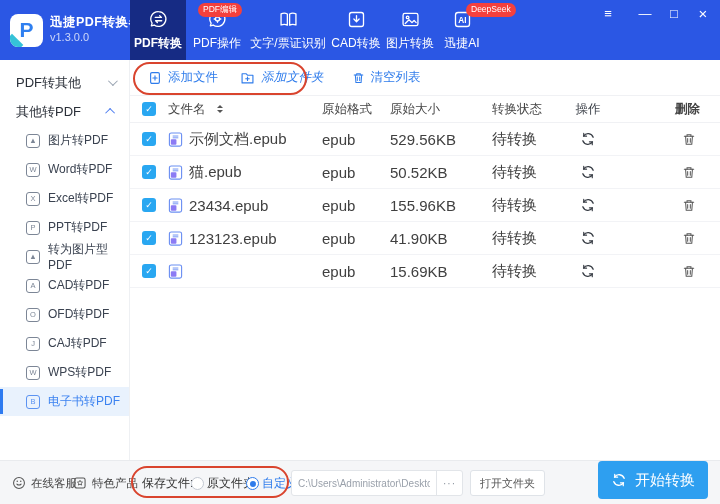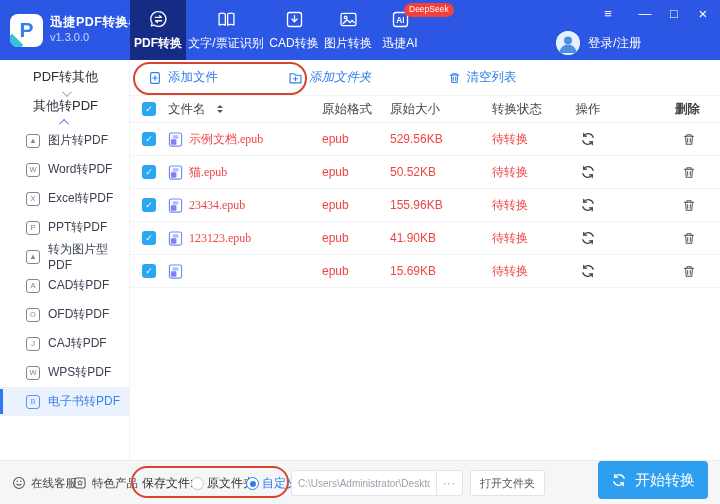--- a/index.html
+++ b/index.html
@@ -22,44 +22,44 @@
   .tab.active { background:#162b84; font-weight:bold; }
   .tab .badge { position:absolute; top:3px; background:#f4403d; color:#fff; font-size:8.5px; line-height:1; padding:2px 5px 3px; border-radius:8px; white-space:nowrap; z-index:2; font-weight:normal; }
 
   .login { position:absolute; left:556px; top:31px; display:flex; align-items:center; gap:8px; font-size:12.5px; }
   .avatar { width:24px; height:24px; border-radius:50%; overflow:hidden; background:#e3f0fd; }
   .win-controls { position:absolute; right:10px; top:5px; display:flex; gap:15px; align-items:center; font-size:13px; }
   .win-controls span { display:inline-block; width:14px; text-align:center; }
 
   
   .sidebar { position:absolute; left:0; top:60px; width:130px; bottom:44px; background:#fff; border-right:1px solid #eef0f3; padding-top:8px; }
-  .side-section { height:29px; display:flex; align-items:center; justify-content:space-between; padding:0 14px 0 16px; font-size:13px; color:#2a2f38;flex-direction:column; }
+  .side-section { height:29px; display:flex; align-items:center; justify-content:space-between; padding:0 14px 0 16px; font-size:13px; color:#2a2f38; }
   .chev { width:7px; height:7px; border-right:1.4px solid #9aa4b2; border-bottom:1.4px solid #9aa4b2; transform:rotate(45deg) translateY(-2px); }
   .chev.up { transform:rotate(-135deg) translateY(-2px); border-color:#4d7df0; }
   .side-item { height:29px; display:flex; align-items:center; gap:8px; padding-left:26px; font-size:12px; color:#3a4250; position:relative; }
   .doc-ico { width:14px; height:14px; border:1.1px solid #7c8696; border-radius:3px; color:#7c8696; font-size:7.5px; display:flex; align-items:center; justify-content:center; flex:0 0 auto; }
   .side-item.active { background:#e9f2fd; color:#3b82f0; }
   .side-item.active::before { content:""; position:absolute; left:0; top:2px; bottom:2px; width:3px; background:#2e7bf0; }
   .side-item.active .doc-ico { border-color:#5b93f2; color:#5b93f2; }
 
   
   .main { position:absolute; left:130px; top:60px; right:0; bottom:44px; background:#fff; }
-  .toolbar { height:35px; display:flex; align-items:center; padding-left:18px;gap:48px; }
+  .toolbar { height:35px; display:flex; align-items:center; padding-left:18px; }
   .tool-btn { display:flex; align-items:center; gap:6px; color:#2f7ceb; font-size:12.5px; cursor:pointer; }
   .tb-folder { margin-left:22px;font-style:italic; }
   .tb-clear { margin-left:28px; }
   .annotation1 { position:absolute; left:3px; top:2px; width:174px; height:33px; border:2.5px solid #d9442e; border-radius:18px; pointer-events:none; z-index:3; }
 
   .thead,.trow { display:grid; grid-template-columns:38px 154px 68px 102px 68px 56px 1fr; align-items:center; }
   .thead { height:28px; border-top:1px solid #f0f1f4; border-bottom:1px solid #f0f1f4; font-size:12.5px; color:#444; }
-  .trow { height:33px; border-bottom:1px solid #f2f3f6; font-size:12px; color:#ef4444; }
+  .trow { height:33px; border-bottom:1px solid #f2f3f6; font-size:15px; color:#404040; }
   .c-check { justify-self:center; }
   .cb { width:14px; height:14px; border-radius:3px; background:#29a7f1; display:flex; align-items:center; justify-content:center; }
   .cb::after { content:"✓"; color:#fff; font-size:9px; font-weight:bold; }
-  .c-name { display:flex; align-items:center; gap:6px; overflow:hidden;font-family:Liberation Serif, serif; }
+  .c-name { display:flex; align-items:center; gap:6px; overflow:hidden; }
   .sort { display:inline-flex; flex-direction:column; gap:2px; margin-left:5px; }
   .sort i { display:block; width:0; height:0; border:3.2px solid transparent; }
   .sort i.u { border-bottom-color:#555; border-top-width:0; }
   .sort i.d { border-top-color:#555; border-bottom-width:0; }
   .c-op { justify-self:center; color:#3a3f47; display:flex; }
   .c-del { justify-self:end; padding-right:24px; color:#555; display:flex; }
   .thead .c-del { padding-right:20px; color:#444;font-weight:bold; }
   .file-ico { flex:0 0 auto; display:flex; }
 
   
@@ -97,20 +97,31 @@
     <div class="tabs">
       <div class="tab active" style="width:56px">
         <svg width="21" height="21" viewBox="0 0 24 24">
             <g fill="none" stroke="#fff" stroke-width="1.5" stroke-linecap="round" stroke-linejoin="round">
               <path d="M12 2.9a8.5 8.5 0 1 1-5 15.4l-3.2 1 .9-3.1A8.5 8.5 0 0 1 12 2.9z"></path>
               <path d="M8.3 9.6h7l-2-2M15.7 13.4h-7l2 2"></path>
             </g>
           </svg>
         <span>PDF转换</span>
       </div>
+      <div class="tab" style="width:62px">
+        <span class="badge" style="left:12px">PDF编辑</span>
+        <svg width="21" height="21" viewBox="0 0 24 24">
+            <g fill="none" stroke="#fff" stroke-width="1.5" stroke-linecap="round" stroke-linejoin="round">
+              <path d="M12 2.9a8.5 8.5 0 1 1-5 15.4l-3.2 1 .9-3.1A8.5 8.5 0 0 1 12 2.9z"></path>
+              <circle cx="12" cy="11.4" r="2.3"></circle>
+              <path d="M12 7.6v1.3M12 13.9v1.3M8.2 11.4h1.3M14.5 11.4h1.3"></path>
+            </g>
+          </svg>
+        <span>PDF操作</span>
+      </div>
       <div class="tab" style="width:80px">
         <svg width="21" height="21" viewBox="0 0 24 24">
             <g fill="none" stroke="#fff" stroke-width="1.5" stroke-linejoin="round">
               <path d="M3.5 5.5c2.6-1.1 5-1.1 7.2.2v12.8c-2.2-1.3-4.6-1.3-7.2-.2zM20.5 5.5c-2.6-1.1-5-1.1-7.2.2v12.8c2.2-1.3 4.6-1.3 7.2-.2z"></path>
             </g>
           </svg>
         <span>文字/票证识别</span>
       </div>
       <div class="tab" style="width:56px">
         <svg width="21" height="21" viewBox="0 0 24 24">
@@ -136,30 +147,20 @@
         <svg width="21" height="21" viewBox="0 0 24 24">
             <g fill="none" stroke="#fff" stroke-width="1.5">
               <rect x="4" y="4" width="16" height="16" rx="3"></rect>
             </g>
             <text x="12" y="15.5" font-size="9.5" fill="#fff" text-anchor="middle" font-weight="bold">AI</text>
           </svg>
         <span>迅捷AI</span>
       </div>
     </div>
 
-    <div class="login">
-      <span class="avatar">
-        <svg width="24" height="24" viewBox="0 0 24 24">
-            <circle cx="12" cy="12" r="12" fill="#e3f0fd"></circle>
-            <circle cx="12" cy="9.5" r="4" fill="#4f8fe0"></circle>
-            <path d="M3.5 22a8.5 8.5 0 0 1 17 0z" fill="#4f8fe0"></path>
-          </svg>
-      </span>
-      <span>登录/注册</span>
-    </div>
 
     <div class="win-controls">
       <span style="margin-right:8px">≡</span>
       <span>—</span>
       <span>□</span>
       <span style="font-size:15px">×</span>
     </div>
   </div>
 
   <div class="sidebar">

